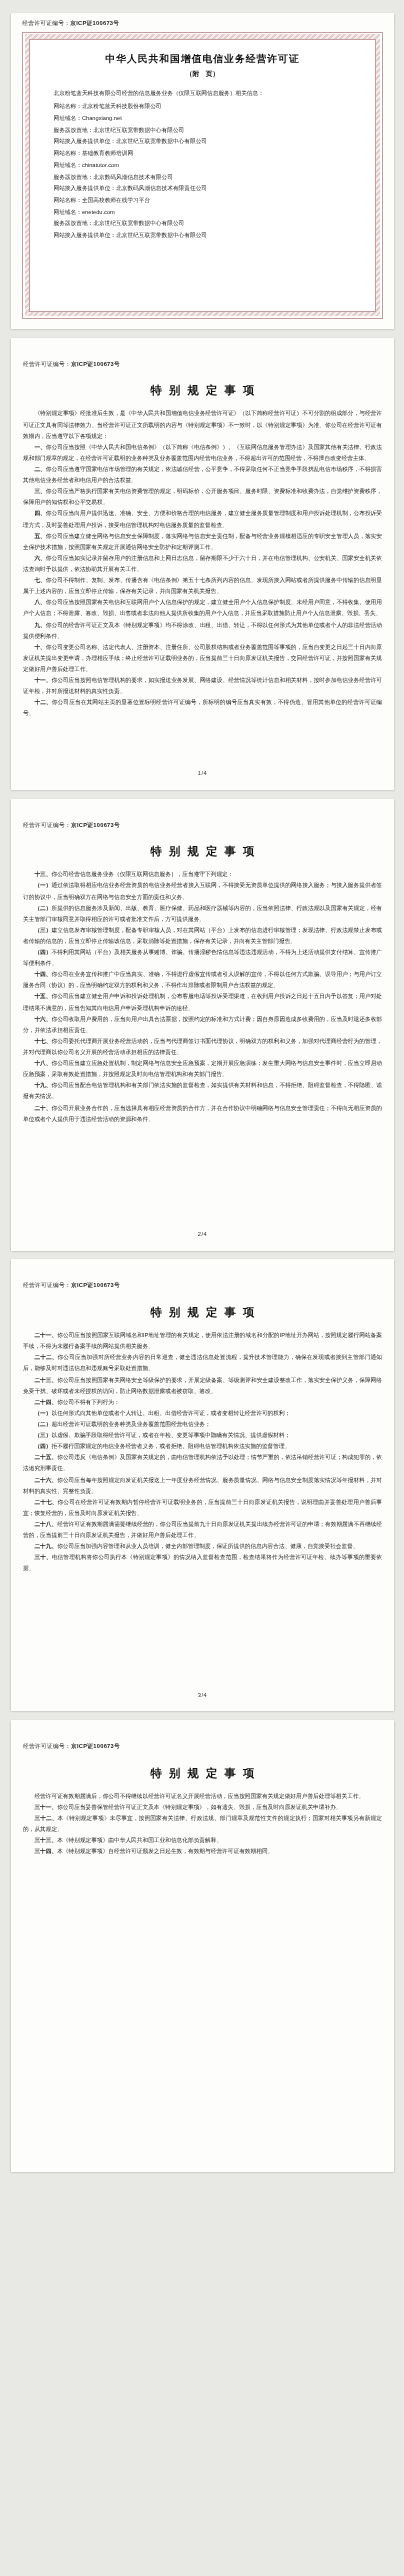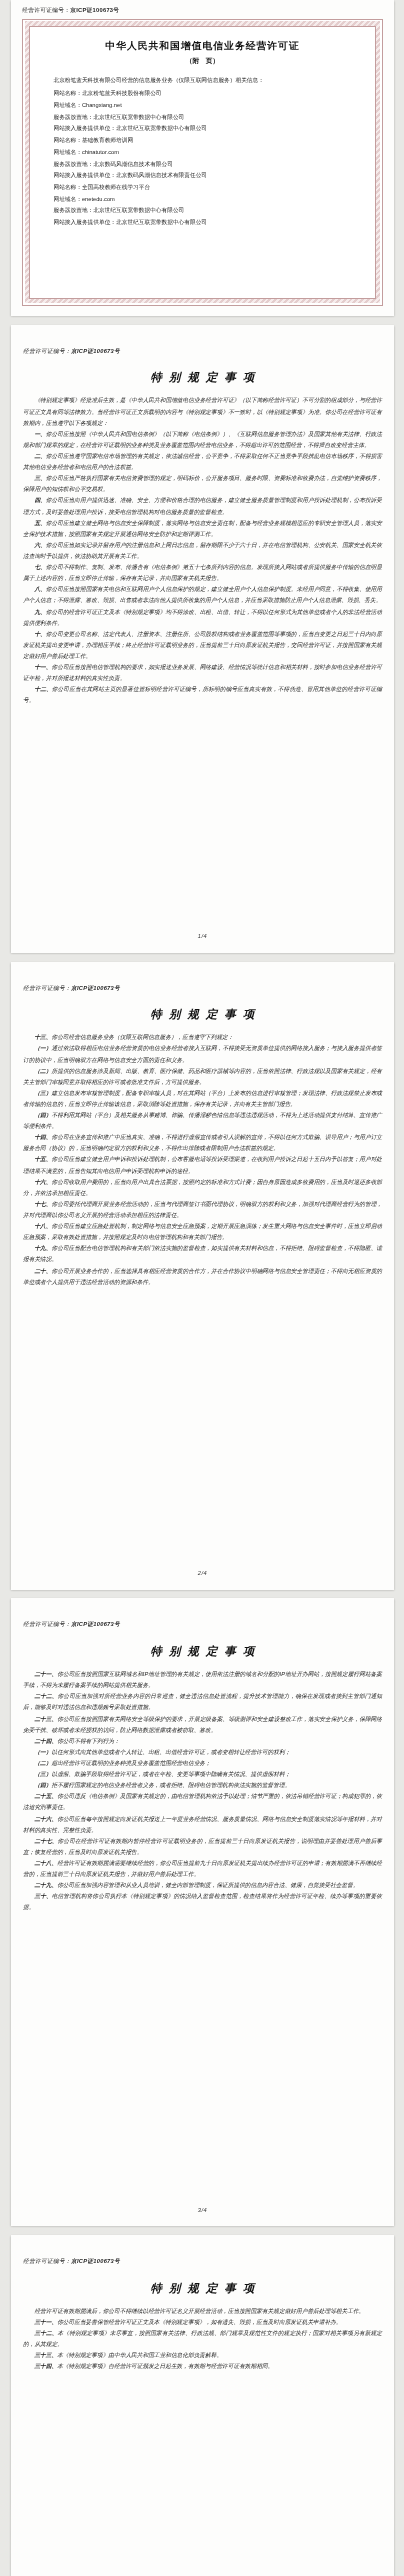--- a/index.html
+++ b/index.html
@@ -11,21 +11,21 @@
   }
   .page{
     position:relative;
     width:383px;
     margin:8.8px auto;
     background:#fdfdfc;
     box-shadow:0 0.5px 2.1px rgba(0,0,0,.28);
     box-sizing:border-box;
     overflow:hidden;
   }
-  .page:first-of-type{margin-top:0;}
+  .page:first-of-type{margin-top:13px;}
   .page:last-of-type{margin-bottom:4.1px;}
 
   
   .page.cert{height:316px;padding:7.2px 11.3px;}
   .doc-head{font-size:5.7px;color:#222;letter-spacing:0.3px;}
   .doc-head .num{font-weight:bold;}
   .cert-frame{
     position:absolute;left:11.3px;right:11.3px;top:18.5px;bottom:10.3px;
     border:0.5px solid #c39d9d;padding:1.5px;box-sizing:border-box;background:#fff;
   }
@@ -49,21 +49,21 @@
   }
   .cert-intro{
     font-size:5.7px;line-height:1.9;margin:9.3px 0 2.1px;color:#222;
   }
   .cert-lines p{
     margin:0;font-size:5.7px;line-height:2.05;color:#222;
   }
   .cert-lines .lbl{color:#222;}
 
   
-  .page.prov{height:628px;padding:23px 12px 0;font-style:italic;}
+  .page.prov{height:452px;padding:23px 12px 0;}
   .prov-title{
     margin:14.4px 0 10.3px;text-align:center;
     font-family:"Liberation Serif","DejaVu Serif",serif;
     font-size:11.3px;font-weight:bold;color:#111;
     letter-spacing:7.2px;text-indent:7.2px;
   }
   .prov-body p{
     margin:0;font-size:5.7px;line-height:1.95;
     text-align:justify;text-indent:2em;color:#1a1a1a;
   }

